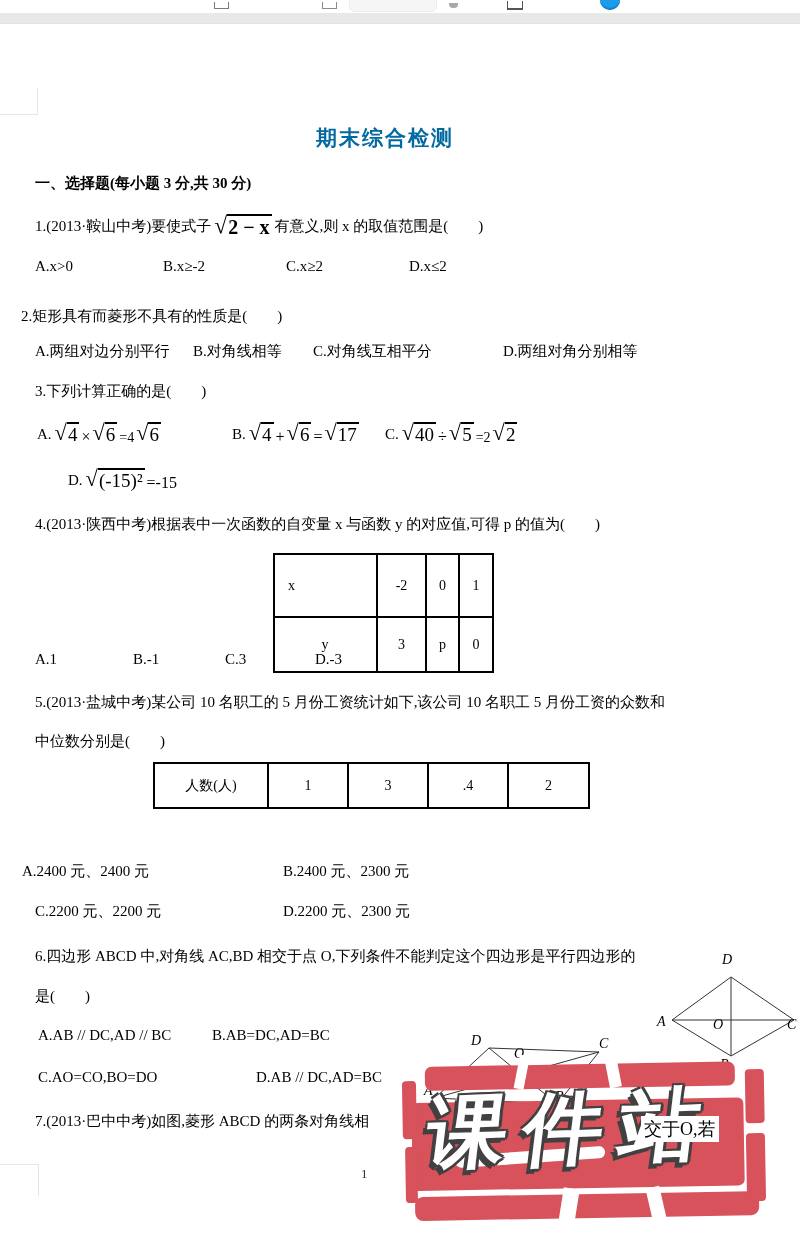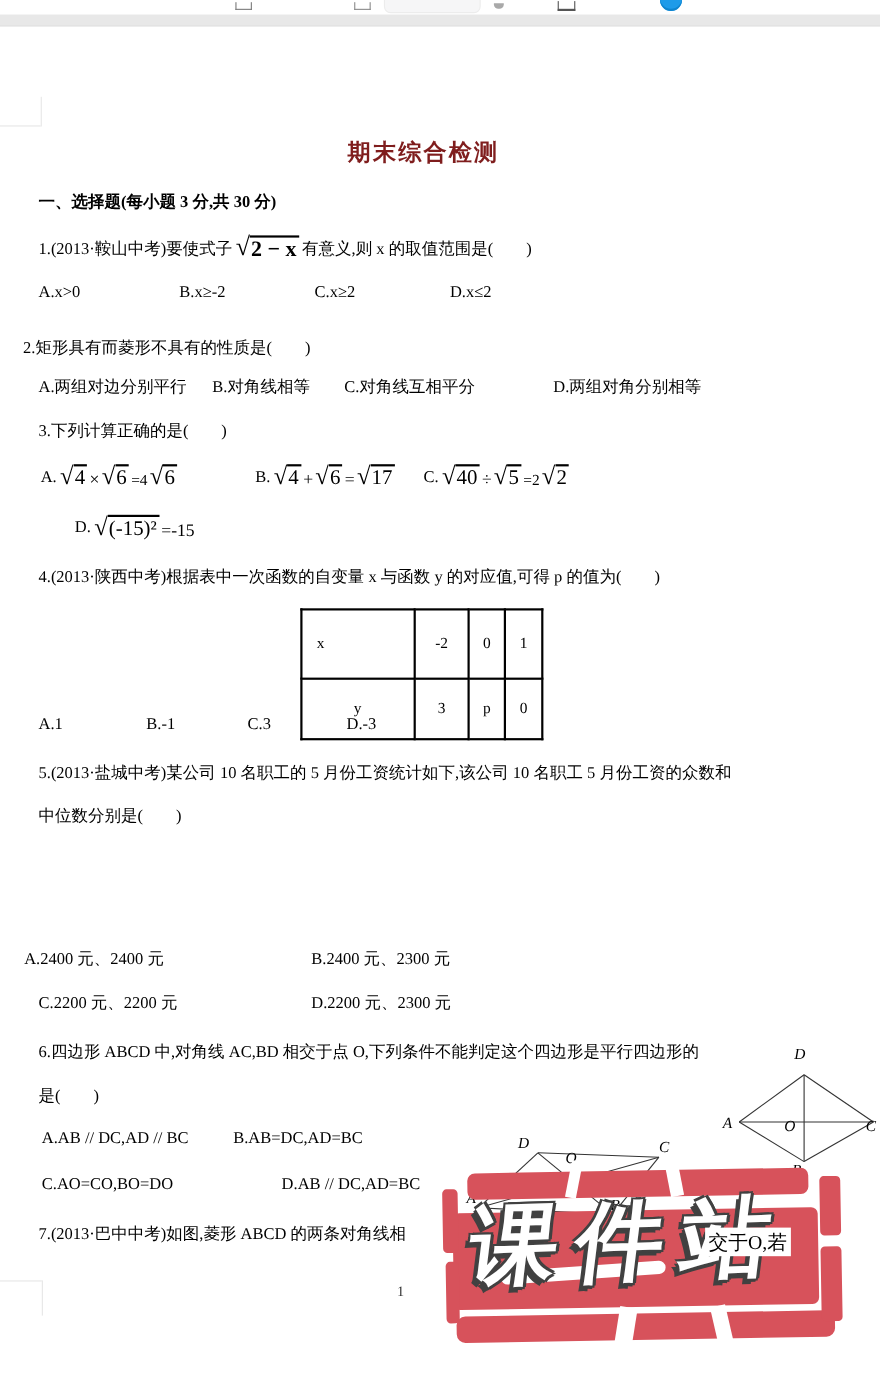--- a/index.html
+++ b/index.html
@@ -102,21 +102,21 @@
   <div id="tb-i4" class="abs"></div>
   <div id="tb-avatar" class="abs" style="background: rgb(30, 155, 233);"></div>
 </div>
 <div id="band" class="abs"></div>
 
 <div id="mk-t-h" class="abs mark"></div>
 <div id="mk-t-v" class="abs mark"></div>
 <div id="mk-b-h" class="abs mark"></div>
 <div id="mk-b-v" class="abs mark"></div>
 
-<div id="title" class="abs" style="color: #7f1d1d;">期末综合检测</div>
+<div id="title" class="abs" style="color: #0369a1;">期末综合检测</div>
 <div id="section" class="abs">一、选择题(每小题 3 分,共 30 分)</div>
 
 <div id="q1-line" class="abs bodytxt">
   <span>1.(2013·鞍山中考)要使式子</span>
   <span class="fx fx-big">
       <span class="sq">
         <span class="sgn">√</span>
         <span class="bar">2 − x</span>
       </span>
     </span>
@@ -221,20 +221,27 @@
   </table>
 <span id="q4o-0" class="abs bodytxt">A.1</span>
 <span id="q4o-1" class="abs bodytxt">B.-1</span>
 <span id="q4o-2" class="abs bodytxt">C.3</span>
 <span id="q4o-3" class="abs bodytxt">D.-3</span>
 
 <div id="q5-l1" class="abs bodytxt">5.(2013·盐城中考)某公司 10 名职工的 5 月份工资统计如下,该公司 10 名职工 5 月份工资的众数和</div>
 <div id="q5-l2" class="abs bodytxt">中位数分别是(　　)</div>
 <table id="q5-table" class="abs">
   <tbody>
+  <tr>
+    <td class="c0">人数(人)</td>
+    <td class="c1">1</td>
+    <td class="c2">3</td>
+    <td class="c3">.4</td>
+    <td class="c4">2</td>
+  </tr>
 </tbody>
   </table>
 <span id="q5o-0" class="abs bodytxt">A.2400 元、2400 元</span>
 <span id="q5o-1" class="abs bodytxt">B.2400 元、2300 元</span>
 <span id="q5o-2" class="abs bodytxt">C.2200 元、2200 元</span>
 <span id="q5o-3" class="abs bodytxt">D.2200 元、2300 元</span>
 
 <div id="q6-l1" class="abs bodytxt">6.四边形 ABCD 中,对角线 AC,BD 相交于点 O,下列条件不能判定这个四边形是平行四边形的</div>
 <div id="q6-l2" class="abs bodytxt">是(　　)</div>
 <span id="q6o-0" class="abs bodytxt">A.AB // DC,AD // BC</span>

